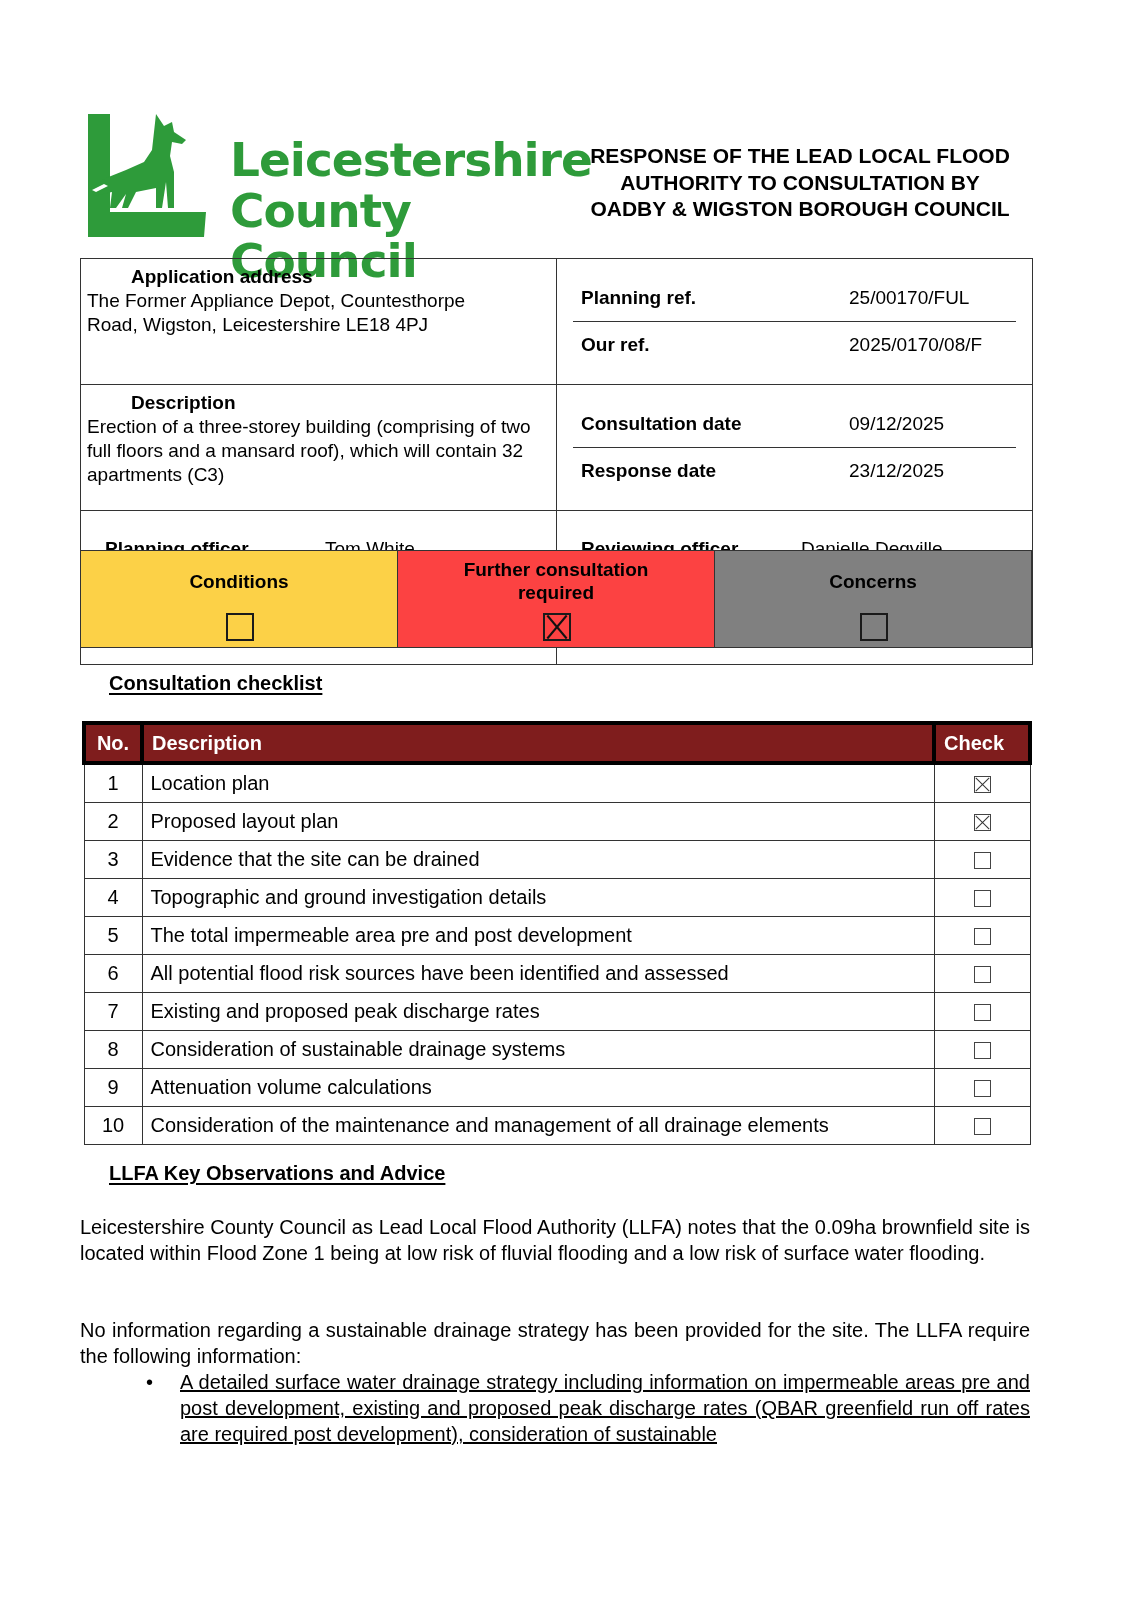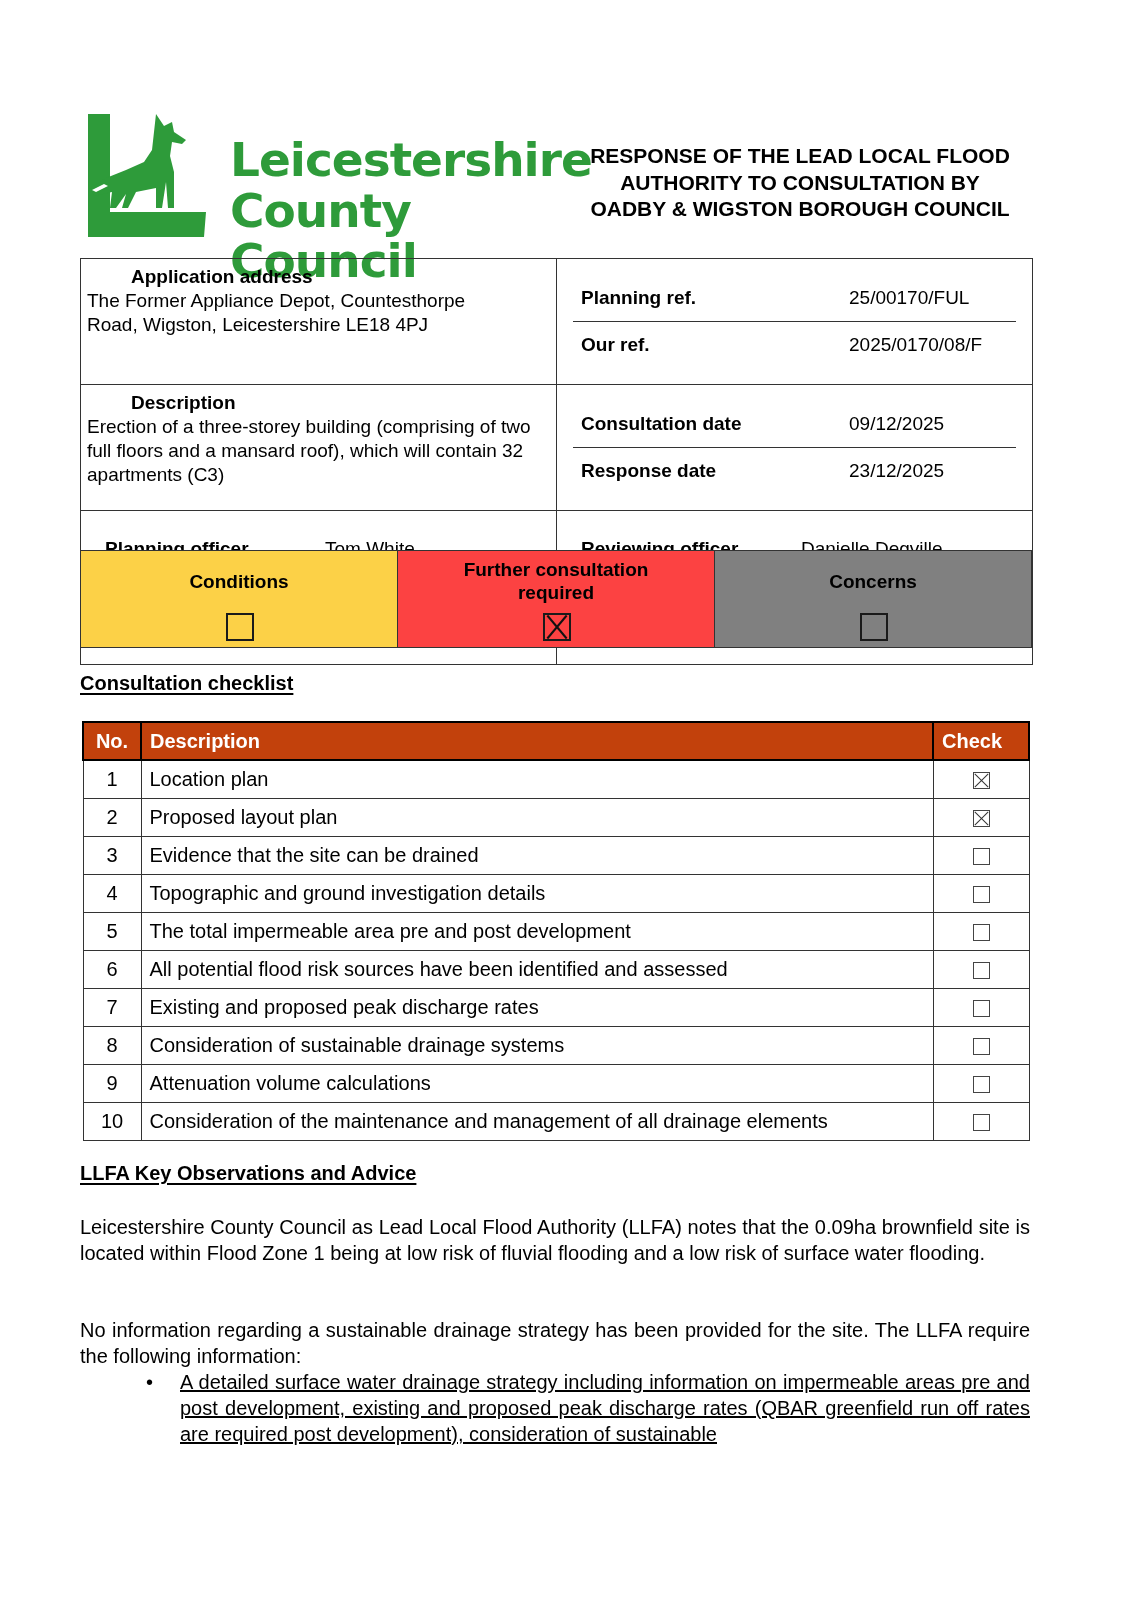--- a/index.html
+++ b/index.html
@@ -37,27 +37,27 @@
                  align-items: center; justify-content: center; }
   .rag-box { position: absolute; left: 50%; top: 62px; width: 24px; height: 24px; margin-left: -13px;
              border: 2px solid #1a1a1a; }
   .rag-box.x::before, .rag-box.x::after { content: ""; position: absolute; left: 11px; top: -3px;
              width: 2px; height: 30px; background: #111; }
   .rag-box.x::before { transform: rotate(40deg); }
   .rag-box.x::after { transform: rotate(-40deg); }
 
   
   .h { position: absolute; font-weight: bold; font-size: 20px; text-decoration: underline;
-       text-underline-offset: 3px; }
+       text-underline-offset: 3px; margin-left: 29px; }
 
   
   .cl { position: absolute; left: 82px; top: 721px; width: 946px; border-collapse: collapse;
         table-layout: fixed; }
-  .cl th { background: #c2410c; color: #fff; font-size: 20px; text-align: left; height: 36px;
-           padding: 0 8px; border: 2px solid #000000; margin-left: 44px; }
+  .cl th { background: #7f1d1d; color: #fff; font-size: 20px; text-align: left; height: 36px;
+           padding: 0 8px; border: 4px solid #000000; margin-left: 44px; }
   .cl td { border: 1px solid #333; height: 37px; font-size: 20px; padding: 0 8px; }
   .cl td.n { text-align: center; padding: 0; }
   .cl td.c { text-align: center; }
   .cb { display: inline-block; width: 15px; height: 15px; border: 1px solid #444; position: relative;
         vertical-align: middle; }
   .cb.x::before, .cb.x::after { content: ""; position: absolute; left: 7px; top: -2px; width: 1px;
         height: 19px; background: #333; }
   .cb.x::before { transform: rotate(45deg); }
   .cb.x::after { transform: rotate(-45deg); }
 

